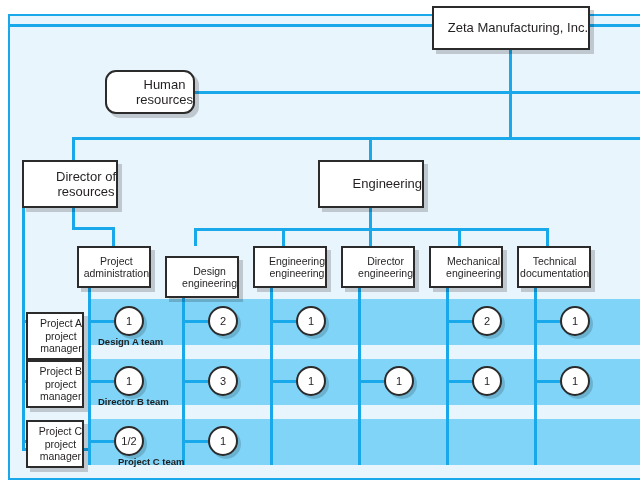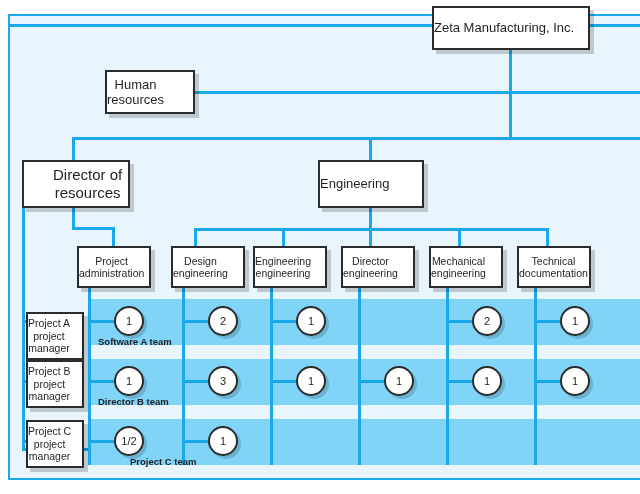--- a/index.html
+++ b/index.html
@@ -43,32 +43,32 @@
   }
 
   
   .box {
     position: absolute;
     background: #ffffff;
     border: 2px solid #2b2b2b;
     box-sizing: border-box;
     display: flex;
     align-items: center;
-    justify-content: flex-start;
+    justify-content: flex-end;
     text-align: center;
     color: #231f20;
     box-shadow: 4px 4px 0 rgba(0,0,0,0.18);
     line-height: 1.18;
   }
   .box .t1 { display: block; }
   .box .t2 { display: block; font-style: italic; }
 
   .box-pres  { left: 432px; top: 6px;   width: 158px; height: 44px; font-size: 13px; }
-  .box-hr    { left: 105px; top: 70px;  width: 90px;  height: 44px; font-size: 13px; }
-  .box-dir   { left: 22px;  top: 160px; width: 108px; height: 48px; font-size: 15px; padding-left: 29px; }
+  .box-hr    { left: 105px; top: 70px;  width: 90px;  height: 44px; font-size: 13px; border-radius: 11px; }
+  .box-dir   { left: 22px;  top: 160px; width: 96px; height: 48px; font-size: 13px; padding-left: 29px; }
   .box-eng   { left: 318px; top: 160px; width: 106px; height: 48px; font-size: 13px; }
 
   .dept {
     width: 74px;
     height: 42px;
     top: 246px;
     font-size: 10.5px;
   }
   .pmbox {
     left: 26px;
@@ -193,21 +193,21 @@
       <span class="t1">Engineering</span>
     </div>
   </div>
 
   <div class="box dept" style="left:77px;">
     <div>
       <span class="t1">Project</span>
       <span class="t1">administration</span>
     </div>
   </div>
-  <div class="box dept" style="left:171px;">
+  <div class="box dept" style="left:165px;margin-top:10px;">
     <div>
       <span class="t1">Design</span>
       <span class="t1">engineering</span>
     </div>
   </div>
   <div class="box dept" style="left:253px;">
     <div>
       <span class="t1">Engineering</span>
       <span class="t1">engineering</span>
     </div>
@@ -261,21 +261,21 @@
   </div>
   <div class="circ" style="left:296px; top:306px;">
     <span>1</span>
   </div>
   <div class="circ" style="left:472px; top:306px;">
     <span>2</span>
   </div>
   <div class="circ" style="left:560px; top:306px;">
     <span>1</span>
   </div>
-  <div class="teamlabel" style="left:98px; top:336px;">Software A team</div>
+  <div class="teamlabel" style="left:98px; top:336px;">Design A team</div>
 
   <div class="circ" style="left:114px; top:366px;">
     <span>1</span>
   </div>
   <div class="circ" style="left:208px; top:366px;">
     <span>3</span>
   </div>
   <div class="circ" style="left:296px; top:366px;">
     <span>1</span>
   </div>
@@ -289,15 +289,15 @@
     <span>1</span>
   </div>
   <div class="teamlabel" style="left:98px; top:396px;">Director B team</div>
 
   <div class="circ" style="left:114px; top:426px;">
     <span>1/2</span>
   </div>
   <div class="circ" style="left:208px; top:426px;">
     <span>1</span>
   </div>
-  <div class="teamlabel" style="left:98px; top:456px;padding-left:32px;">Project C team</div>
+  <div class="teamlabel" style="left:86px; top:456px;padding-left:32px;">Project C team</div>
 
 </div>
 
 </body></html>

